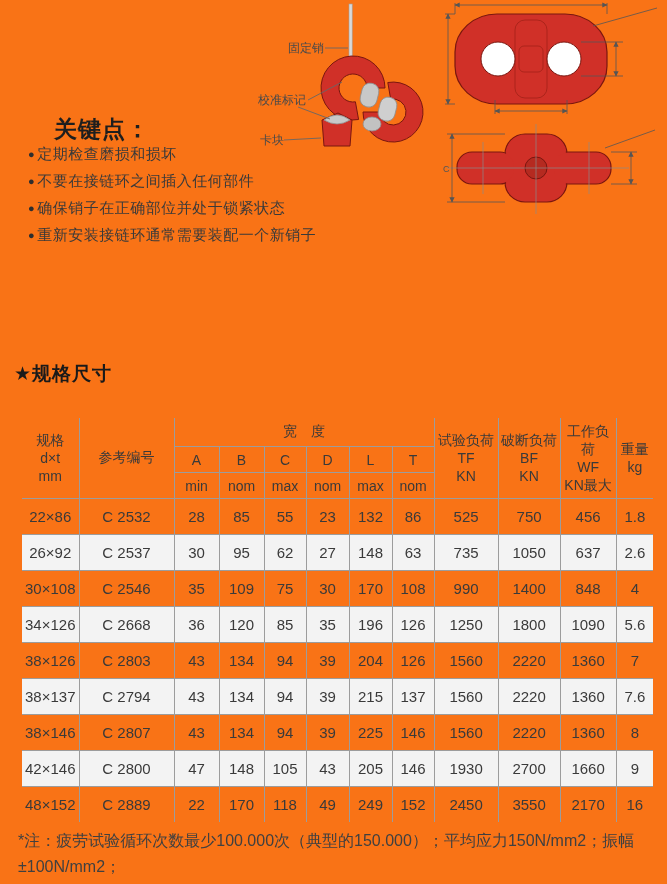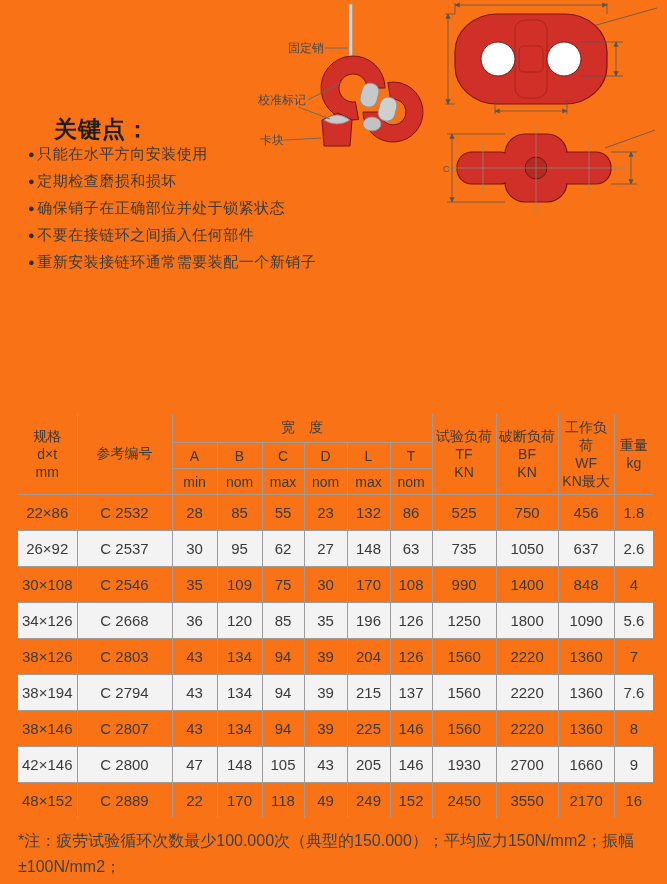--- a/index.html
+++ b/index.html
@@ -13,21 +13,21 @@
 
   
   .kp-heading{position:absolute;left:30px;top:114px;font-size:23px;font-weight:bold;color:#1e1e1e;letter-spacing:1px;margin-left:24px;}
   .kp-list{position:absolute;left:28px;top:146px;width:620px;}
   .kp-line{font-size:15px;color:#3a3a3a;line-height:16px;margin-bottom:10px;letter-spacing:0.5px;white-space:nowrap;}
   .kp-bullet{font-size:11px;margin-right:2px;position:relative;top:-1px;color:#2e2e2e;}
 
   
   .spec-heading{position:absolute;left:14px;top:361px;font-size:19px;font-weight:bold;color:#1a1a1a;letter-spacing:1px;}
   .spec-table{position:absolute;left:14px;top:410px;border-collapse:collapse;table-layout:fixed;width:639px;
-              border:4px solid #f97316;}
+              border:8px solid #f97316;}
   .spec-table th,.spec-table td{border:1px solid #9c9c9c;text-align:center;vertical-align:middle;
               color:#3a3a3a;font-weight:normal;padding:0;}
   .spec-table th{font-size:14px;}
   .spec-table td{font-size:15px;height:35px;}
   .spec-table th.group{height:28px;}
   .spec-table th.sub{height:25px;}
   .spec-table th div{line-height:18px;}
   .spec-table tbody tr:nth-child(even){background:#f3f3f3;}
 
   
@@ -137,27 +137,27 @@
       <line x1="168" y1="30" x2="194" y2="30"></line>
         <line x1="168" y1="62" x2="194" y2="62"></line>
       <line x1="188" y1="30" x2="188" y2="62" marker-start="url(#arrS)" marker-end="url(#arrS)"></line>
       <line x1="162" y1="26" x2="212" y2="8"></line>
     </g>
     <text x="0" y="50" class="dim-label">C</text>
   </svg>
 
   <div class="kp-heading">关键点：</div>
   <div class="kp-list">
-      <div class="kp-line"><span class="kp-bullet">●</span><span>只能在水平方向安装使用</span></div>
       <div class="kp-line"><span class="kp-bullet">●</span><span>定期检查磨损和损坏</span></div>
+      <div class="kp-line"><span class="kp-bullet">●</span><span>不要在接链环之间插入任何部件</span></div>
       <div class="kp-line"><span class="kp-bullet">●</span><span>确保销子在正确部位并处于锁紧状态</span></div>
-      <div class="kp-line"><span class="kp-bullet">●</span><span>不要在接链环之间插入任何部件</span></div>
       <div class="kp-line"><span class="kp-bullet">●</span><span>重新安装接链环通常需要装配一个新销子</span></div>
     </div>
 
+  <div class="spec-heading">★规格尺寸</div>
 
   <table class="spec-table">
     <colgroup>
       <col style="width:61px">
         <col style="width:95px">
       <col style="width:45px">
         <col style="width:45px">
         <col style="width:42px">
       <col style="width:43px">
         <col style="width:43px">
@@ -278,21 +278,21 @@
           <td>94</td>
           <td>39</td>
           <td>204</td>
           <td>126</td>
           <td>1560</td>
           <td>2220</td>
           <td>1360</td>
           <td>7</td>
         </tr>
         <tr>
-          <td>38×194</td>
+          <td>38×137</td>
           <td>C 2794</td>
           <td>43</td>
           <td>134</td>
           <td>94</td>
           <td>39</td>
           <td>215</td>
           <td>137</td>
           <td>1560</td>
           <td>2220</td>
           <td>1360</td>

